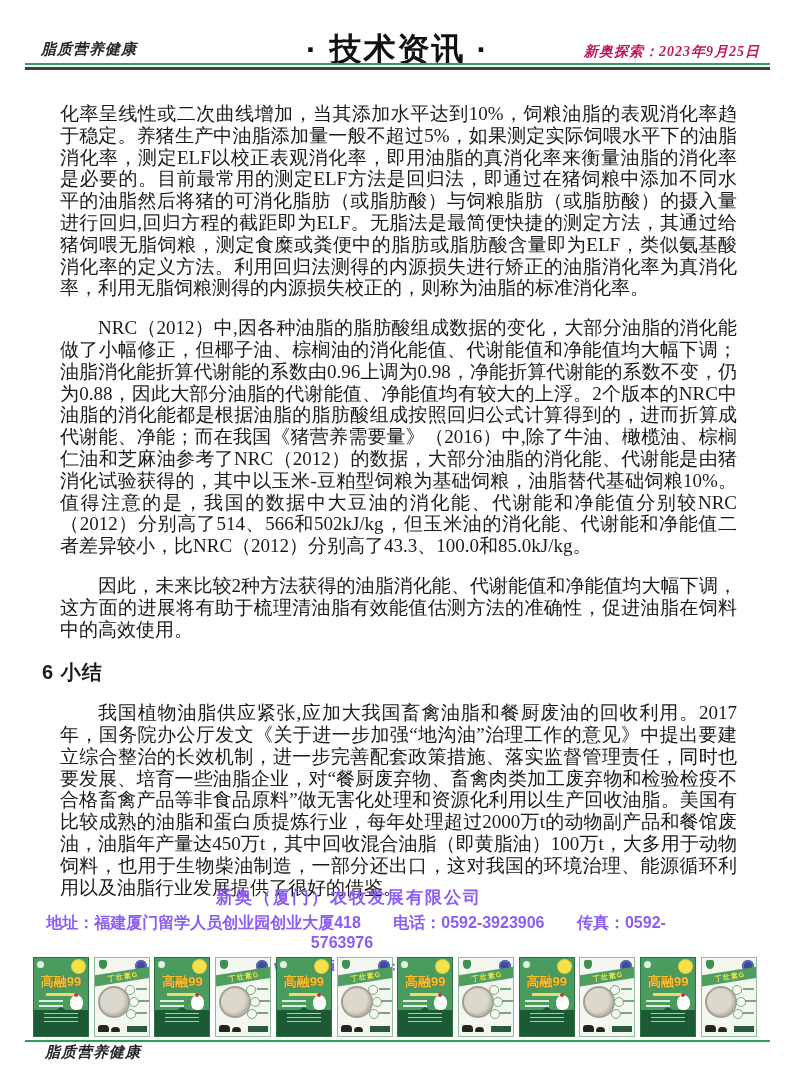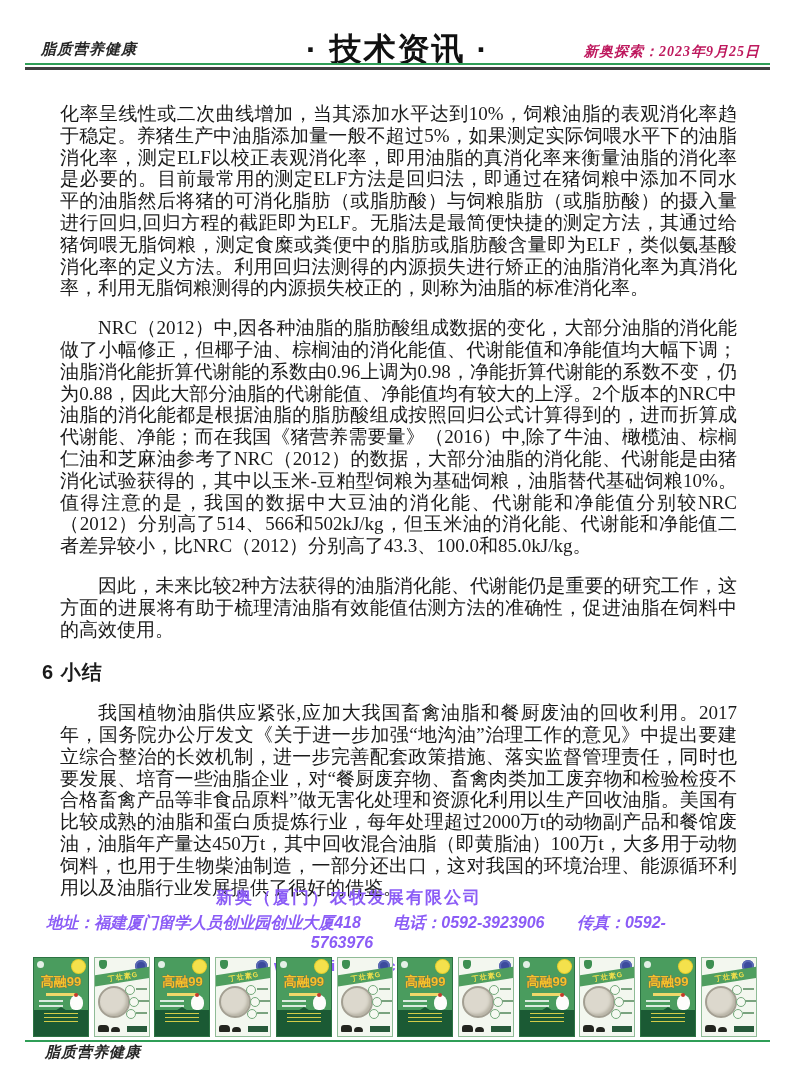--- a/index.html
+++ b/index.html
@@ -33,21 +33,21 @@
   .article p{margin:18px;}
   .article p.ind{text-indent:2em;}
   .sec-head{
     font-weight:bold;font-size:20px;margin:22px 0 5px 0;
     font-family:Liberation Sans, sans-serif;letter-spacing:1px;
   }
   
   .company{position:absolute;top:886px;left:0;width:698px;text-align:center;
     font-family:"Liberation Sans","DejaVu Sans",sans-serif;font-weight:bold;color:#8b5cf6;}
   .c-name{font-size:17px;letter-spacing:2px;}
-  .c-info{font-size:16px;margin-top:4px;font-style:italic;}
+  .c-info{font-size:16px;margin-top:4px;}
   .c-info span{margin:0 14px;}
   .c-web{font-size:15px;margin-top:5px;letter-spacing:2px;}
   
   .strip{position:absolute;top:957px;left:33px;width:724px;height:76px;
     display:flex;justify-content:space-between;}
   .pkg{position:relative;width:56px;height:80px;box-sizing:border-box;overflow:hidden;}
   
   .pkg-a{background:#4a9c5e;border:1px solid #2c7343;}
   .pa-logo{position:absolute;top:3px;left:3px;width:7px;height:7px;border-radius:50%;
     background:rgba(255,255,255,.85);}
@@ -110,21 +110,21 @@
   <span class="h-left">脂质营养健康</span>
   <span class="h-title">· 技术资讯 ·</span>
   <span class="h-right">新奥探索：2023年9月25日</span>
 </div>
 <div class="rule-green"></div>
 <div class="rule-dark"></div>
 
 <div class="article">
   <p>化率呈线性或二次曲线增加，当其添加水平达到10%，饲粮油脂的表观消化率趋于稳定。养猪生产中油脂添加量一般不超过5%，如果测定实际饲喂水平下的油脂消化率，测定ELF以校正表观消化率，即用油脂的真消化率来衡量油脂的消化率是必要的。目前最常用的测定ELF方法是回归法，即通过在猪饲粮中添加不同水平的油脂然后将猪的可消化脂肪（或脂肪酸）与饲粮脂肪（或脂肪酸）的摄入量进行回归,回归方程的截距即为ELF。无脂法是最简便快捷的测定方法，其通过给猪饲喂无脂饲粮，测定食糜或粪便中的脂肪或脂肪酸含量即为ELF，类似氨基酸消化率的定义方法。利用回归法测得的内源损失进行矫正的油脂消化率为真消化率，利用无脂饲粮测得的内源损失校正的，则称为油脂的标准消化率。</p>
   <p class="ind">NRC（2012）中,因各种油脂的脂肪酸组成数据的变化，大部分油脂的消化能做了小幅修正，但椰子油、棕榈油的消化能值、代谢能值和净能值均大幅下调；油脂消化能折算代谢能的系数由0.96上调为0.98，净能折算代谢能的系数不变，仍为0.88，因此大部分油脂的代谢能值、净能值均有较大的上浮。2个版本的NRC中油脂的消化能都是根据油脂的脂肪酸组成按照回归公式计算得到的，进而折算成代谢能、净能；而在我国《猪营养需要量》（2016）中,除了牛油、橄榄油、棕榈仁油和芝麻油参考了NRC（2012）的数据，大部分油脂的消化能、代谢能是由猪消化试验获得的，其中以玉米-豆粕型饲粮为基础饲粮，油脂替代基础饲粮10%。值得注意的是，我国的数据中大豆油的消化能、代谢能和净能值分别较NRC（2012）分别高了514、566和502kJ/kg，但玉米油的消化能、代谢能和净能值二者差异较小，比NRC（2012）分别高了43.3、100.0和85.0kJ/kg。</p>
-  <p class="ind">因此，未来比较2种方法获得的油脂消化能、代谢能仍是重要的研究工作，这方面的进展将有助于梳理清油脂有效能值估测方法的准确性，促进油脂在饲料中的高效使用。</p>
+  <p class="ind">因此，未来比较2种方法获得的油脂消化能、代谢能值和净能值均大幅下调，这方面的进展将有助于梳理清油脂有效能值估测方法的准确性，促进油脂在饲料中的高效使用。</p>
   <div class="sec-head">6 小结</div>
   <p class="ind">我国植物油脂供应紧张,应加大我国畜禽油脂和餐厨废油的回收利用。2017年，国务院办公厅发文《关于进一步加强“地沟油”治理工作的意见》中提出要建立综合整治的长效机制，进一步完善配套政策措施、落实监督管理责任，同时也要发展、培育一些油脂企业，对“餐厨废弃物、畜禽肉类加工废弃物和检验检疫不合格畜禽产品等非食品原料”做无害化处理和资源化利用以生产回收油脂。美国有比较成熟的油脂和蛋白质提炼行业，每年处理超过2000万t的动物副产品和餐馆废油，油脂年产量达450万t，其中回收混合油脂（即黄脂油）100万t，大多用于动物饲料，也用于生物柴油制造，一部分还出口，这对我国的环境治理、能源循环利用以及油脂行业发展提供了很好的借鉴。</p>
 </div>
 
 <div class="company">
   <div class="c-name">新奥（厦门）农牧发展有限公司</div>
   <div class="c-info">
     <span>地址：福建厦门留学人员创业园创业大厦418</span>
     <span>电话：0592-3923906</span>
     <span>传真：0592-5763976</span>

